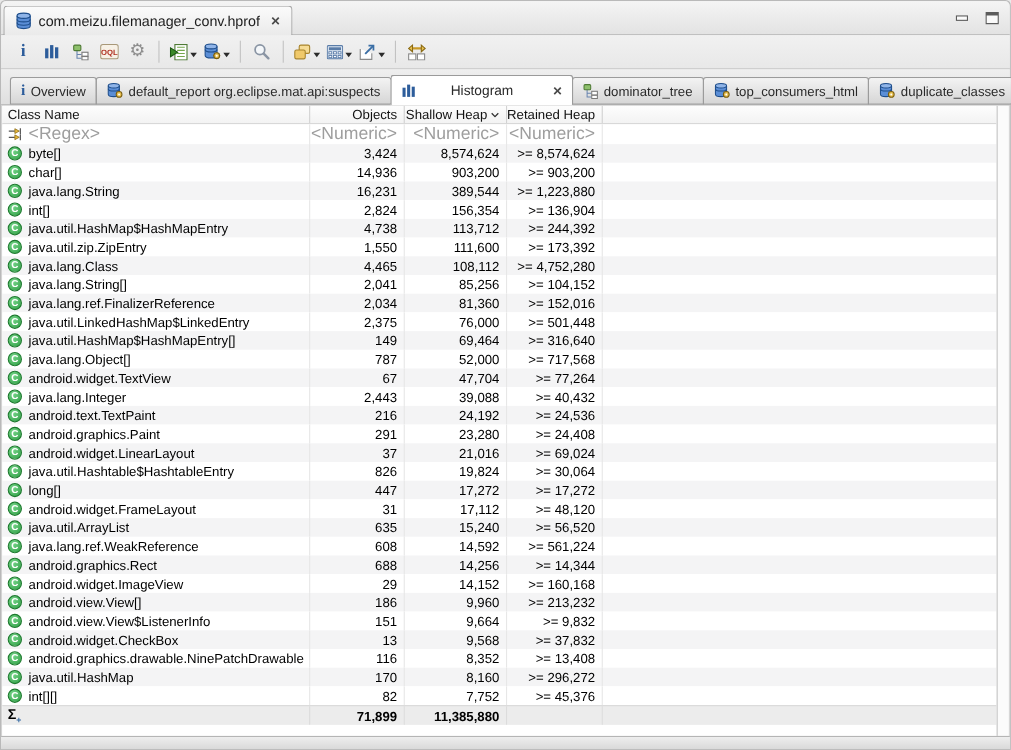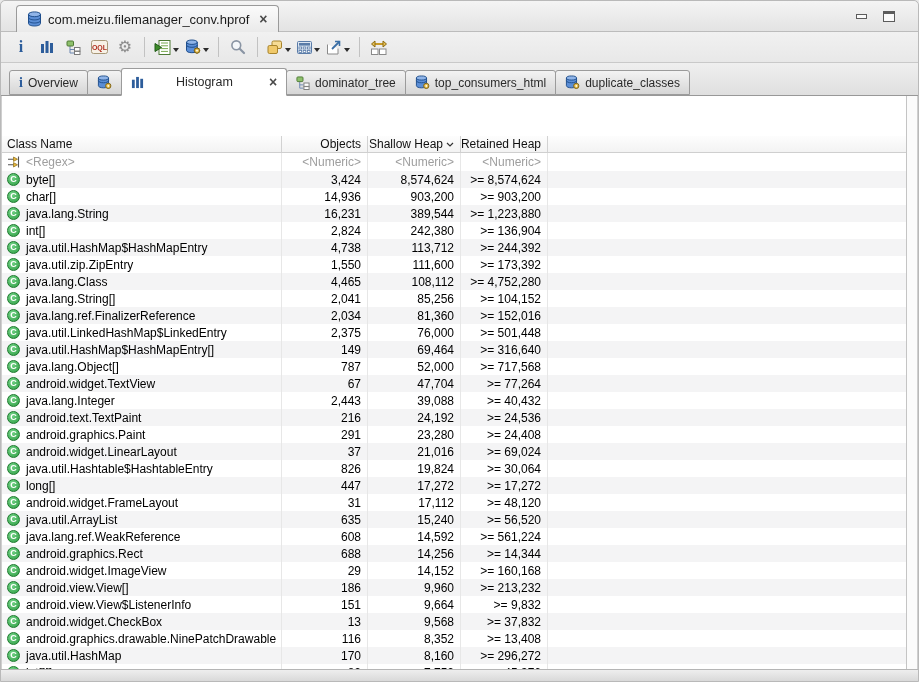--- a/index.html
+++ b/index.html
@@ -9,21 +9,21 @@
     background:#e9e9e9;
     font-family:"Liberation Sans", sans-serif;
     -webkit-font-smoothing:antialiased;
   }
   .window { width:919px; height:682px; display:flex; flex-direction:column; border:1px solid #b9b9b9; border-radius:5px 5px 0 0; }
 
   
   .editor-tabbar {
     height:31px; flex:0 0 31px; display:flex; align-items:flex-end;
     background:linear-gradient(#f4f4f4,#e3e3e3);
-    border-bottom:1px solid #bcbcbc; padding:0 15px; border-radius:5px 5px 0 0;text-align:center;
+    border-bottom:1px solid #bcbcbc; padding:0 2px; border-radius:5px 5px 0 0;text-align:center;
   }
   .editor-tab {
     height:27px; display:flex; align-items:center; gap:6px; padding:0 10px;
     background:linear-gradient(#fbfbfb,#eaeaea);
     border:1px solid #9a9a9a; border-bottom:none; border-radius:4px 4px 0 0;
     font-size:13px; color:#1c1c1c; margin-bottom:-1px; position:relative; z-index:2;
   }
   .close-x { font-size:14px; font-weight:bold; color:#4a4a4a; line-height:1; margin-left:4px; cursor:default; }
   .winbtns { margin-left:auto; display:flex; align-items:center; gap:16px; padding-bottom:9px; margin-right:8px; }
   .min-glyph { width:11px; height:5px; border:1px solid #5c5c5c; background:#fafafa; display:inline-block; }
@@ -56,30 +56,30 @@
     margin-bottom:-1px; position:relative; z-index:3; font-size:12.5px;gap:32px;
   }
   .vtab .info-glyph { font-size:14px; }
 
   
   .content { flex:1; display:flex; background:#fff; border-left:1px solid #cfcfcf; border-right:1px solid #cfcfcf; overflow:hidden; }
   .table-area { flex:1; display:flex; flex-direction:column; overflow:hidden; }
   .scrollbar { flex:0 0 11px; background:#fbfbfb; border-left:1px solid #c4c4c4; }
 
   .thead { height:17px; flex:0 0 17px; display:flex; font-size:12px; color:#111;
-           background:linear-gradient(#fdfdfd,#f3f3f3); border-bottom:1px solid #cfcfcf;margin-top:40px; }
+           background:linear-gradient(#fdfdfd,#f3f3f3); border-bottom:1px solid #cfcfcf; }
   .thead .cell { border-right:1px solid #d2d2d2; }
   .cell { height:100%; display:flex; align-items:center; padding:0 5px; white-space:nowrap; overflow:hidden; }
   .c-name { width:280px; flex:0 0 280px; }
   .c-obj  { width:86px;  flex:0 0 86px;  justify-content:flex-end; padding-right:6px; }
   .c-shal { width:93px;  flex:0 0 93px;  justify-content:flex-end; padding-right:6px;align-items:center; }
   .c-ret  { width:87px;  flex:0 0 87px;  justify-content:flex-end; padding-right:6px; }
   .c-fill { flex:1; border-right:none !important; }
 
-  .filterrow { height:18px; flex:0 0 18px; display:flex; font-size:12px; color:#9e9e9e; background:#fff; }
+  .filterrow { height:18px; flex:0 0 18px; display:flex; font-size:16px; color:#9e9e9e; background:#fff; }
   .filterrow .cell { border-right:1px solid #e7e7e7; }
   .filterrow .c-name { gap:5px; }
 
   .rows { flex:0 0 auto; display:flex; flex-direction:column; }
   .trow { height:17px; flex:0 0 17px; display:flex; font-size:12px; color:#000; background:#fff; }
   .trow:nth-child(odd) { background:#f4f4f5; }
   .trow .cell { border-right:1px solid #e7e7e7; }
   .cicon {
     width:13px; height:13px; flex:0 0 13px; border-radius:50%;
     background:radial-gradient(circle at 35% 30%, #74d488, #2f9e44);
@@ -264,20 +264,21 @@
           <ellipse cx="6.9" cy="3.2" rx="5.4" ry="2.2" fill="#8fb4e8"></ellipse>
           <g fill="none" stroke="#1e4e8c" stroke-width="1">
             <ellipse cx="6.9" cy="3.2" rx="5.4" ry="2.2"></ellipse>
             <path d="M1.5 3.2v8.2c0 1.3 2.4 2.3 5.4 2.3s5.4-1 5.4-2.3V3.2"></path>
             <path d="M1.5 6c0 1.3 2.4 2.3 5.4 2.3S12.3 7.3 12.3 6"></path>
           </g>
           <circle cx="12" cy="11.6" r="2.8" fill="#e8c050" stroke="#7a5e10"></circle>
           <circle cx="12" cy="11.6" r="0.9" fill="#fff"></circle>
         </svg>
       </span>
+      <span>default_report org.eclipse.mat.api:suspects</span>
     </div>
     <div class="vtab active">
       <span>
         <svg width="13" height="13" viewBox="0 0 14 14">
           <rect x="1" y="4" width="3" height="9" fill="#2d5d9b"></rect>
           <rect x="5.5" y="1" width="3" height="12" fill="#2d5d9b"></rect>
           <rect x="10" y="3" width="3" height="10" fill="#2d5d9b"></rect>
         </svg>
       </span>
       <span>Histogram</span>
@@ -406,21 +407,21 @@
             <div class="cell c-shal">389,544</div>
             <div class="cell c-ret">&gt;= 1,223,880</div>
             <div class="cell c-fill"></div>
           </div>
           <div class="trow">
             <div class="cell c-name">
               <span class="cicon">C</span>
               <span class="ctext">int[]</span>
             </div>
             <div class="cell c-obj">2,824</div>
-            <div class="cell c-shal">242,380</div>
+            <div class="cell c-shal">156,354</div>
             <div class="cell c-ret">&gt;= 136,904</div>
             <div class="cell c-fill"></div>
           </div>
           <div class="trow">
             <div class="cell c-name">
               <span class="cicon">C</span>
               <span class="ctext">java.util.HashMap$HashMapEntry</span>
             </div>
             <div class="cell c-obj">4,738</div>
             <div class="cell c-shal">113,712</div>

